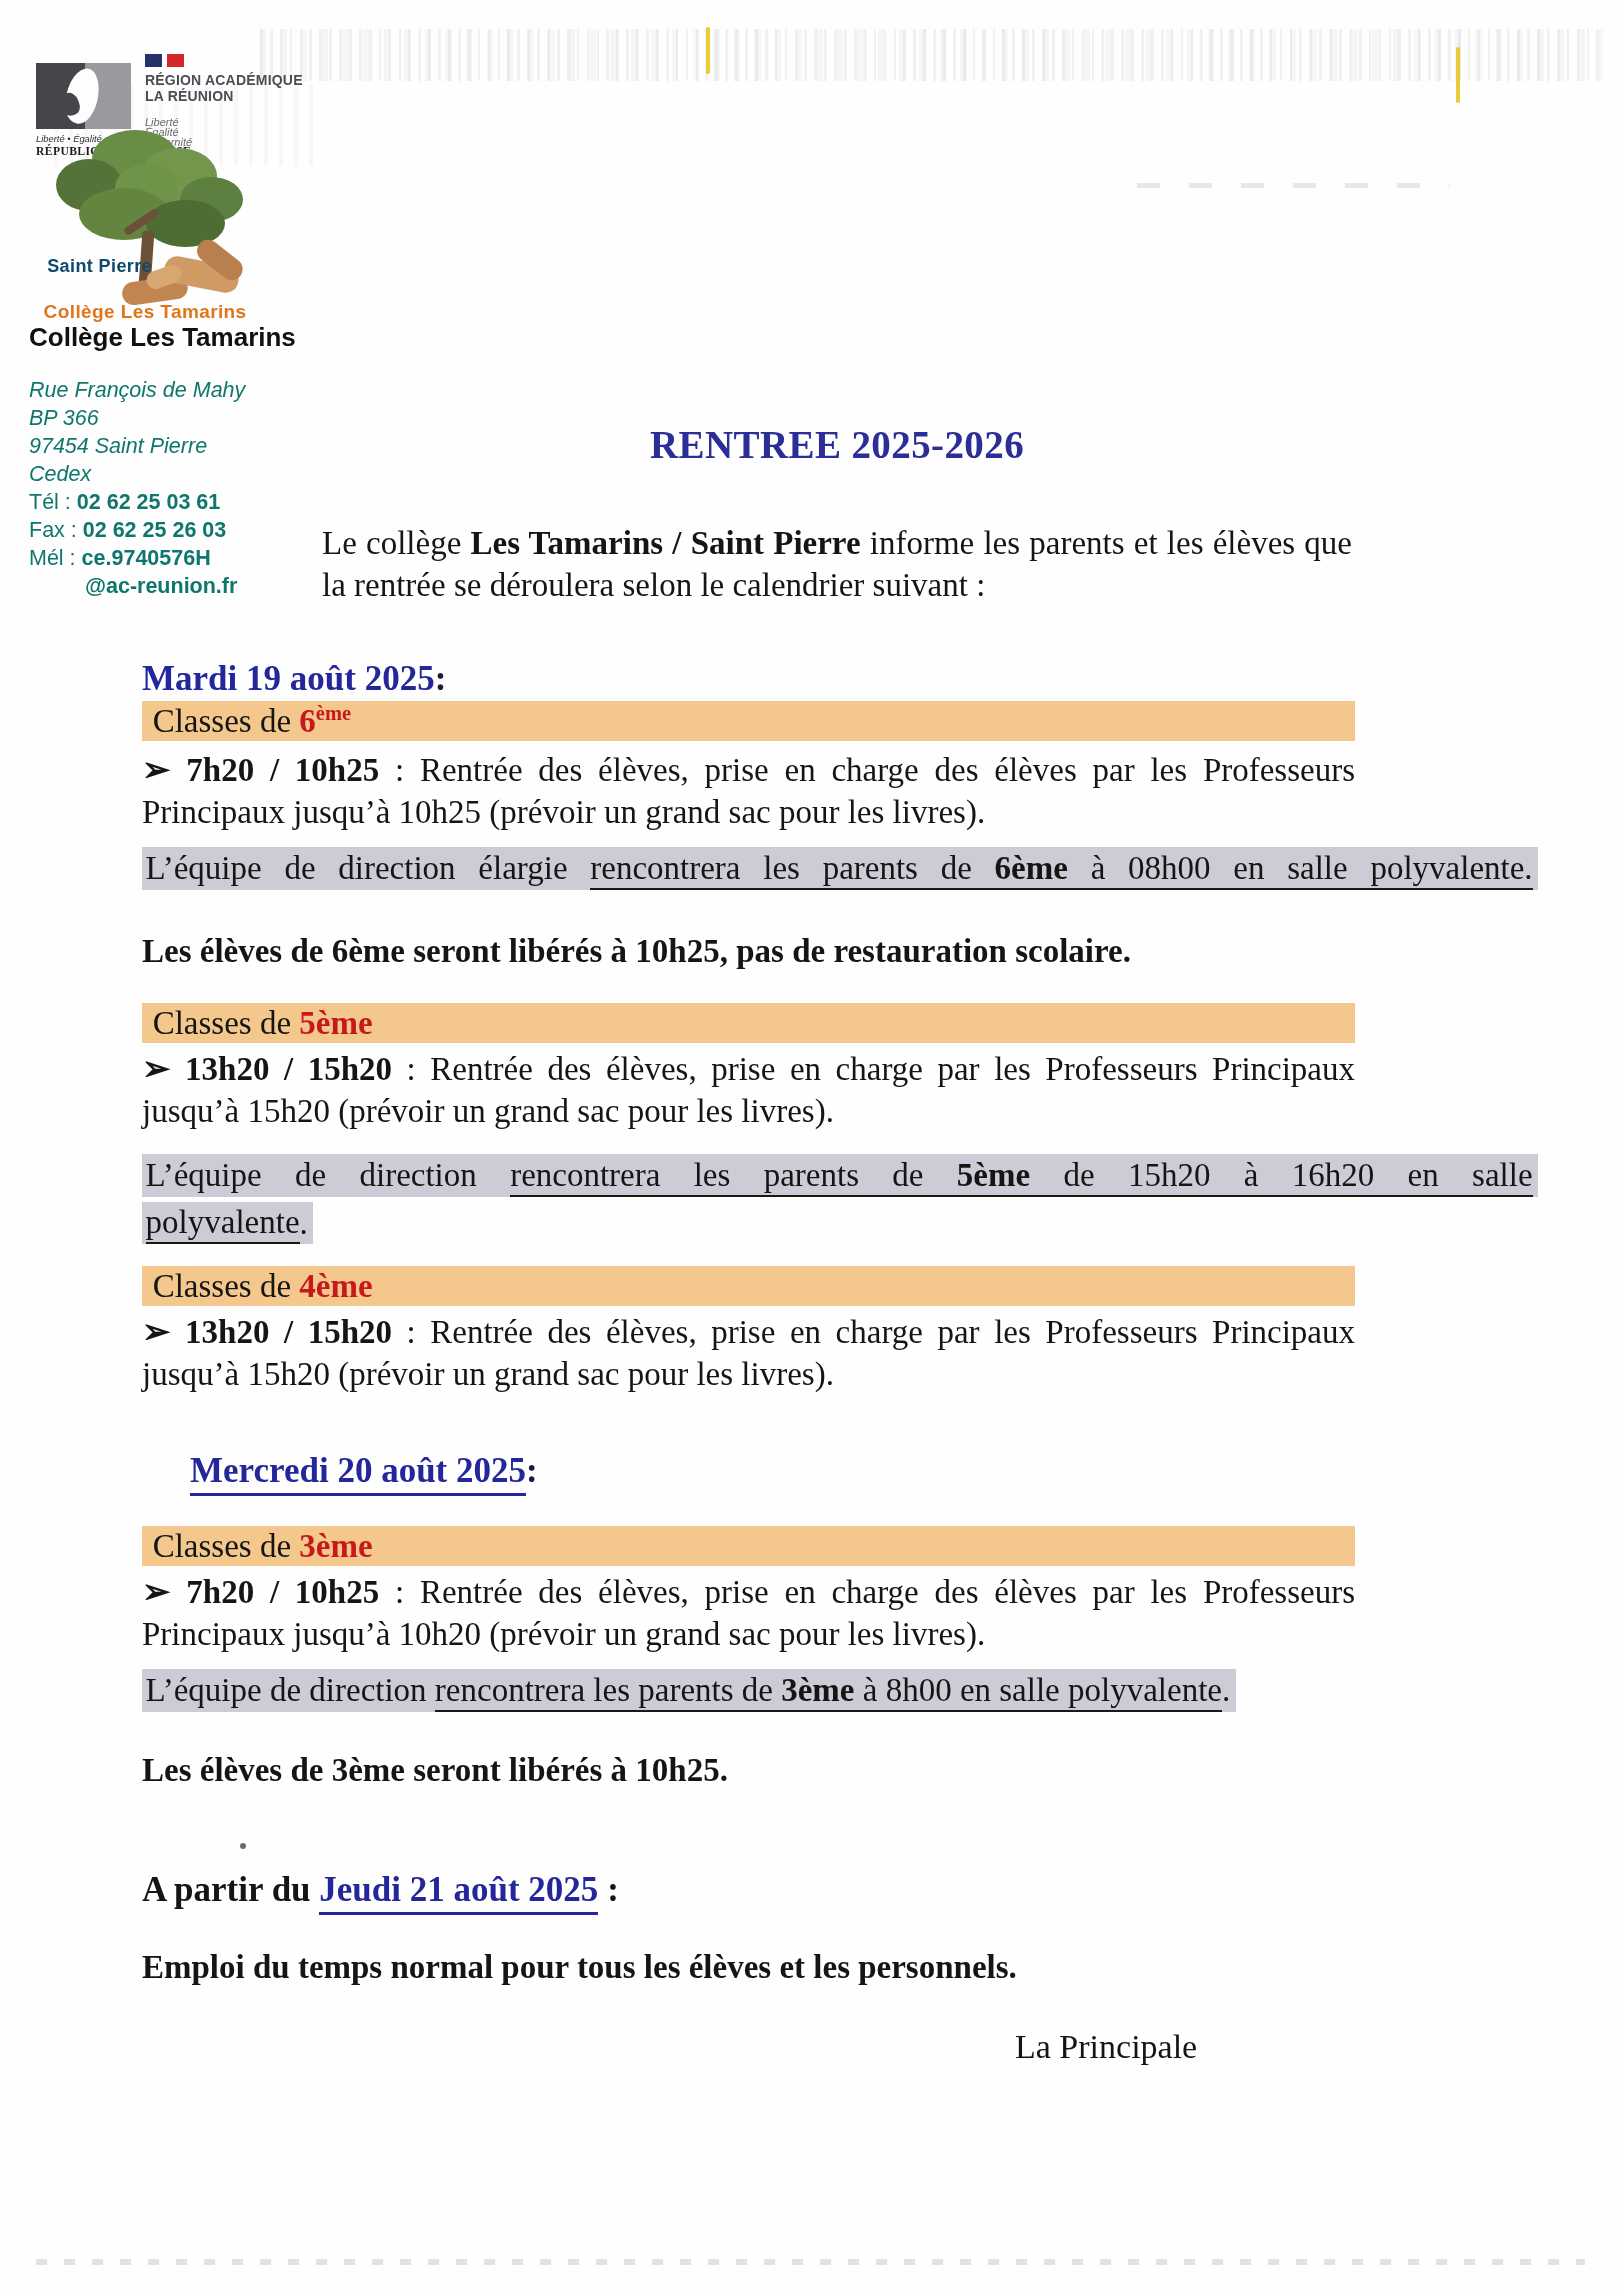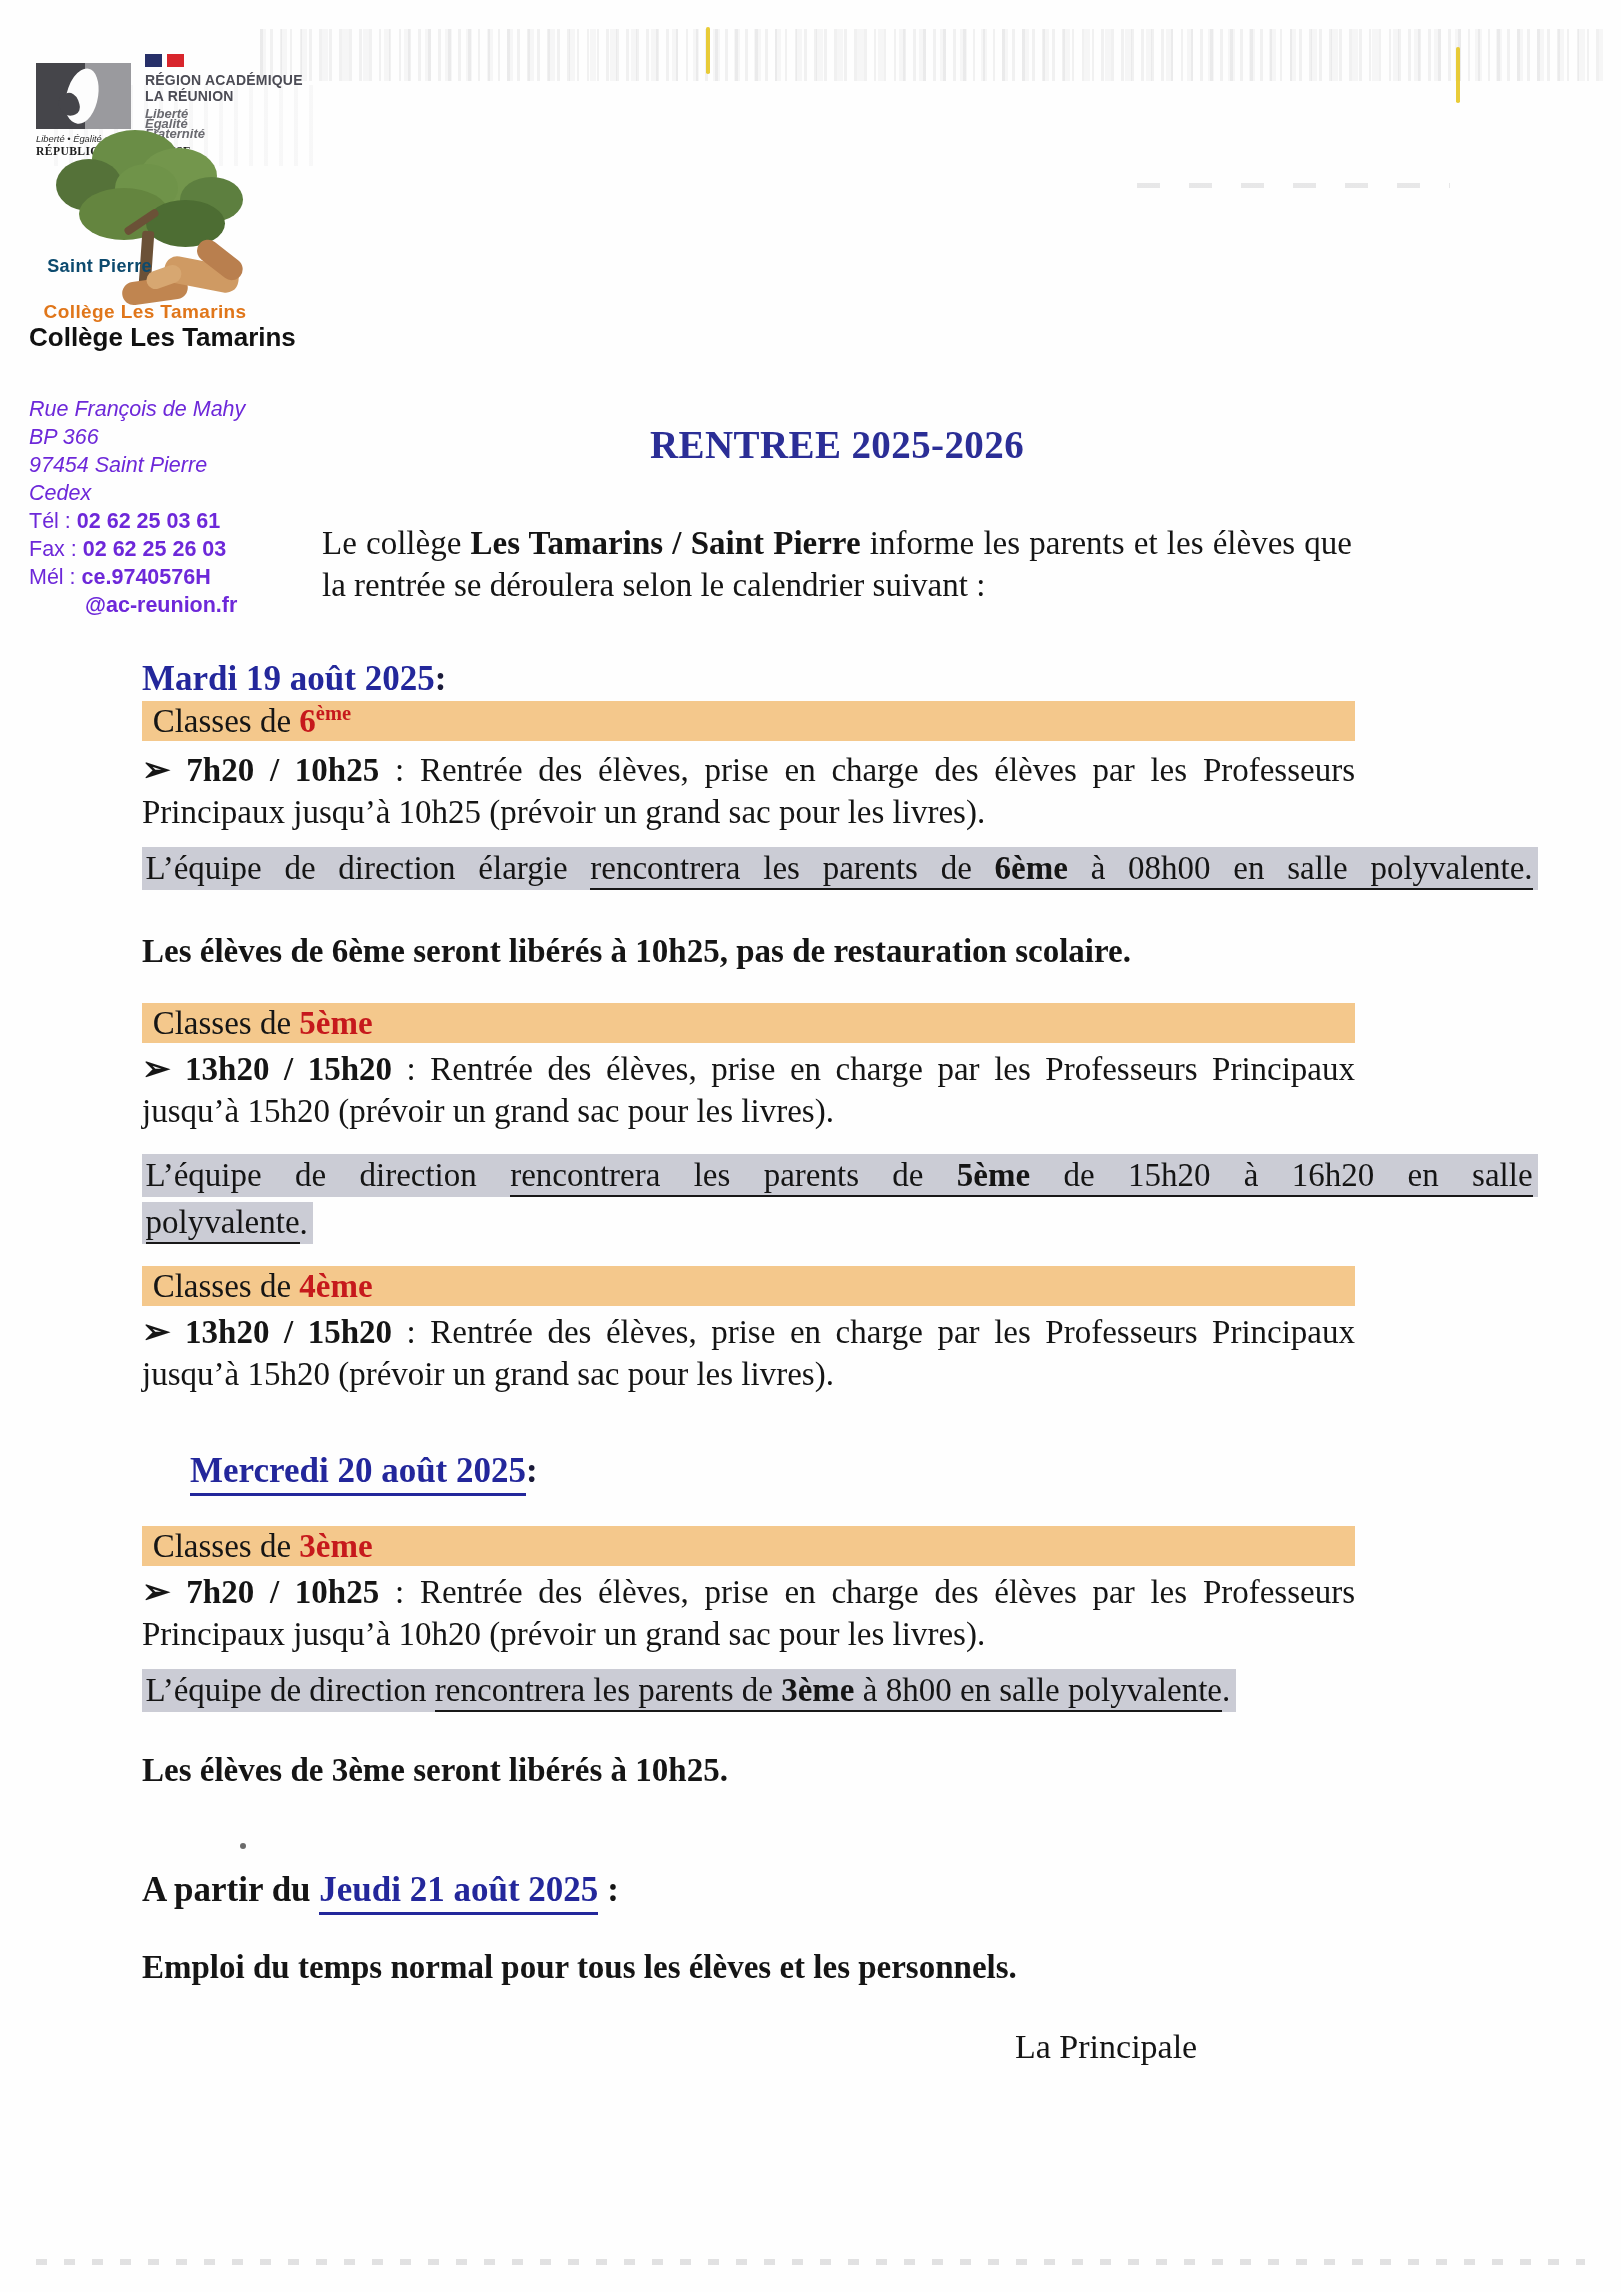--- a/index.html
+++ b/index.html
@@ -43,21 +43,21 @@
   .rf-sil2{position:absolute;left:23px;top:30px;width:19.7px;height:23px;background:#45454a;
     border-radius:50% 50% 40% 60%;transform:rotate(-18deg);}
   .rf-motto{margin-top:3.6px;font-style:italic;font-size:9.4px;color:#2c2c2c;white-space:nowrap;}
   .rf-name{margin-top:1.8px;font-size:11.6px;font-weight:bold;letter-spacing:0.4px;color:#1d1d1d;white-space:nowrap;font-variant:small-caps;font-family:"Liberation Serif",serif;}
   .ra-logo{position:absolute;left:145px;top:54px;width:143px;}
   .flag{height:13.4px;margin-bottom:4.5px;}
   .flag .fb,.flag .fr{display:inline-block;width:17px;height:13.4px;vertical-align:top;}
   .flag .fb{background:#273069;margin-right:4.5px;}
   .flag .fr{background:#d8252c;}
   .ra-line{font-size:14px;font-weight:bold;color:#4c4c55;letter-spacing:0.2px;line-height:16px;white-space:nowrap;}
-  .ra-motto{margin-top:5px;font-size:13px;font-style:italic;color:#6a6a70;line-height:9.9px;font-weight:bold;}
+  .ra-motto{margin-top:14px;font-size:11px;font-style:italic;color:#6a6a70;line-height:9.9px;}
   
   .tree{position:absolute;left:40px;top:125px;width:228px;height:199px;}
   .blob{position:absolute;border-radius:50%;}
   .b1{left:52px;top:5.4px;width:86px;height:57px;background:#6a8d46;}
   .b2{left:16px;top:34px;width:66px;height:52px;background:#557239;}
   .b3{left:100px;top:23px;width:77px;height:56px;background:#73964c;}
   .b4{left:140px;top:52px;width:63px;height:45px;background:#5d7f3f;}
   .b5{left:39px;top:63px;width:90px;height:52px;background:#64853f;}
   .b6{left:106px;top:75px;width:79px;height:47px;background:#4d6d33;}
   .b7{left:75px;top:39px;width:63px;height:48px;background:#6f9349;}
@@ -65,21 +65,21 @@
   .branch{position:absolute;left:82px;top:93px;width:39px;height:8px;background:#6b5137;transform:rotate(-34deg);border-radius:3.6px;}
   .pod{position:absolute;border-radius:12.5px;}
   .p1{left:82px;top:154px;width:66px;height:23px;background:#c08550;transform:rotate(-8deg);}
   .p2{left:124px;top:136px;width:75px;height:27px;background:#cf9a63;transform:rotate(11deg);}
   .p3{left:154px;top:124px;width:52px;height:21.5px;background:#b97f4e;transform:rotate(38deg);}
   .p4{left:106px;top:143px;width:36px;height:18px;background:#d7a771;transform:rotate(-20deg);}
   .tree-city{position:absolute;left:7.2px;top:131px;font-size:18px;font-weight:bold;color:#0c4a6e;letter-spacing:0.4px;white-space:nowrap;}
   .tree-school{position:absolute;left:3.6px;top:176px;font-size:19px;font-weight:bold;color:#e0761a;letter-spacing:0.4px;white-space:nowrap;}
   .school-name{position:absolute;left:29px;top:322px;font-size:26px;font-weight:bold;color:#111;white-space:nowrap;}
   
-  .address{position:absolute;left:29px;top:395px;font-size:21.5px;line-height:28px;color:#6d28d9;white-space:nowrap;}
+  .address{position:absolute;left:29px;top:376px;font-size:21.5px;line-height:28px;color:#0f766e;white-space:nowrap;}
   .address .it{font-style:italic;}
   .address b{font-weight:bold;}
   .addr-indent{padding-left:56px;font-weight:bold;}
 
   
   .title{
     position:absolute;left:322px;top:422px;width:1030px;margin:0;text-align:center;
     font-size:39px;font-weight:bold;color:#2b2e96;letter-spacing:0.4px;
   }
   .intro{position:absolute;left:322px;top:522px;width:1030px;font-size:33px;line-height:42px;}

